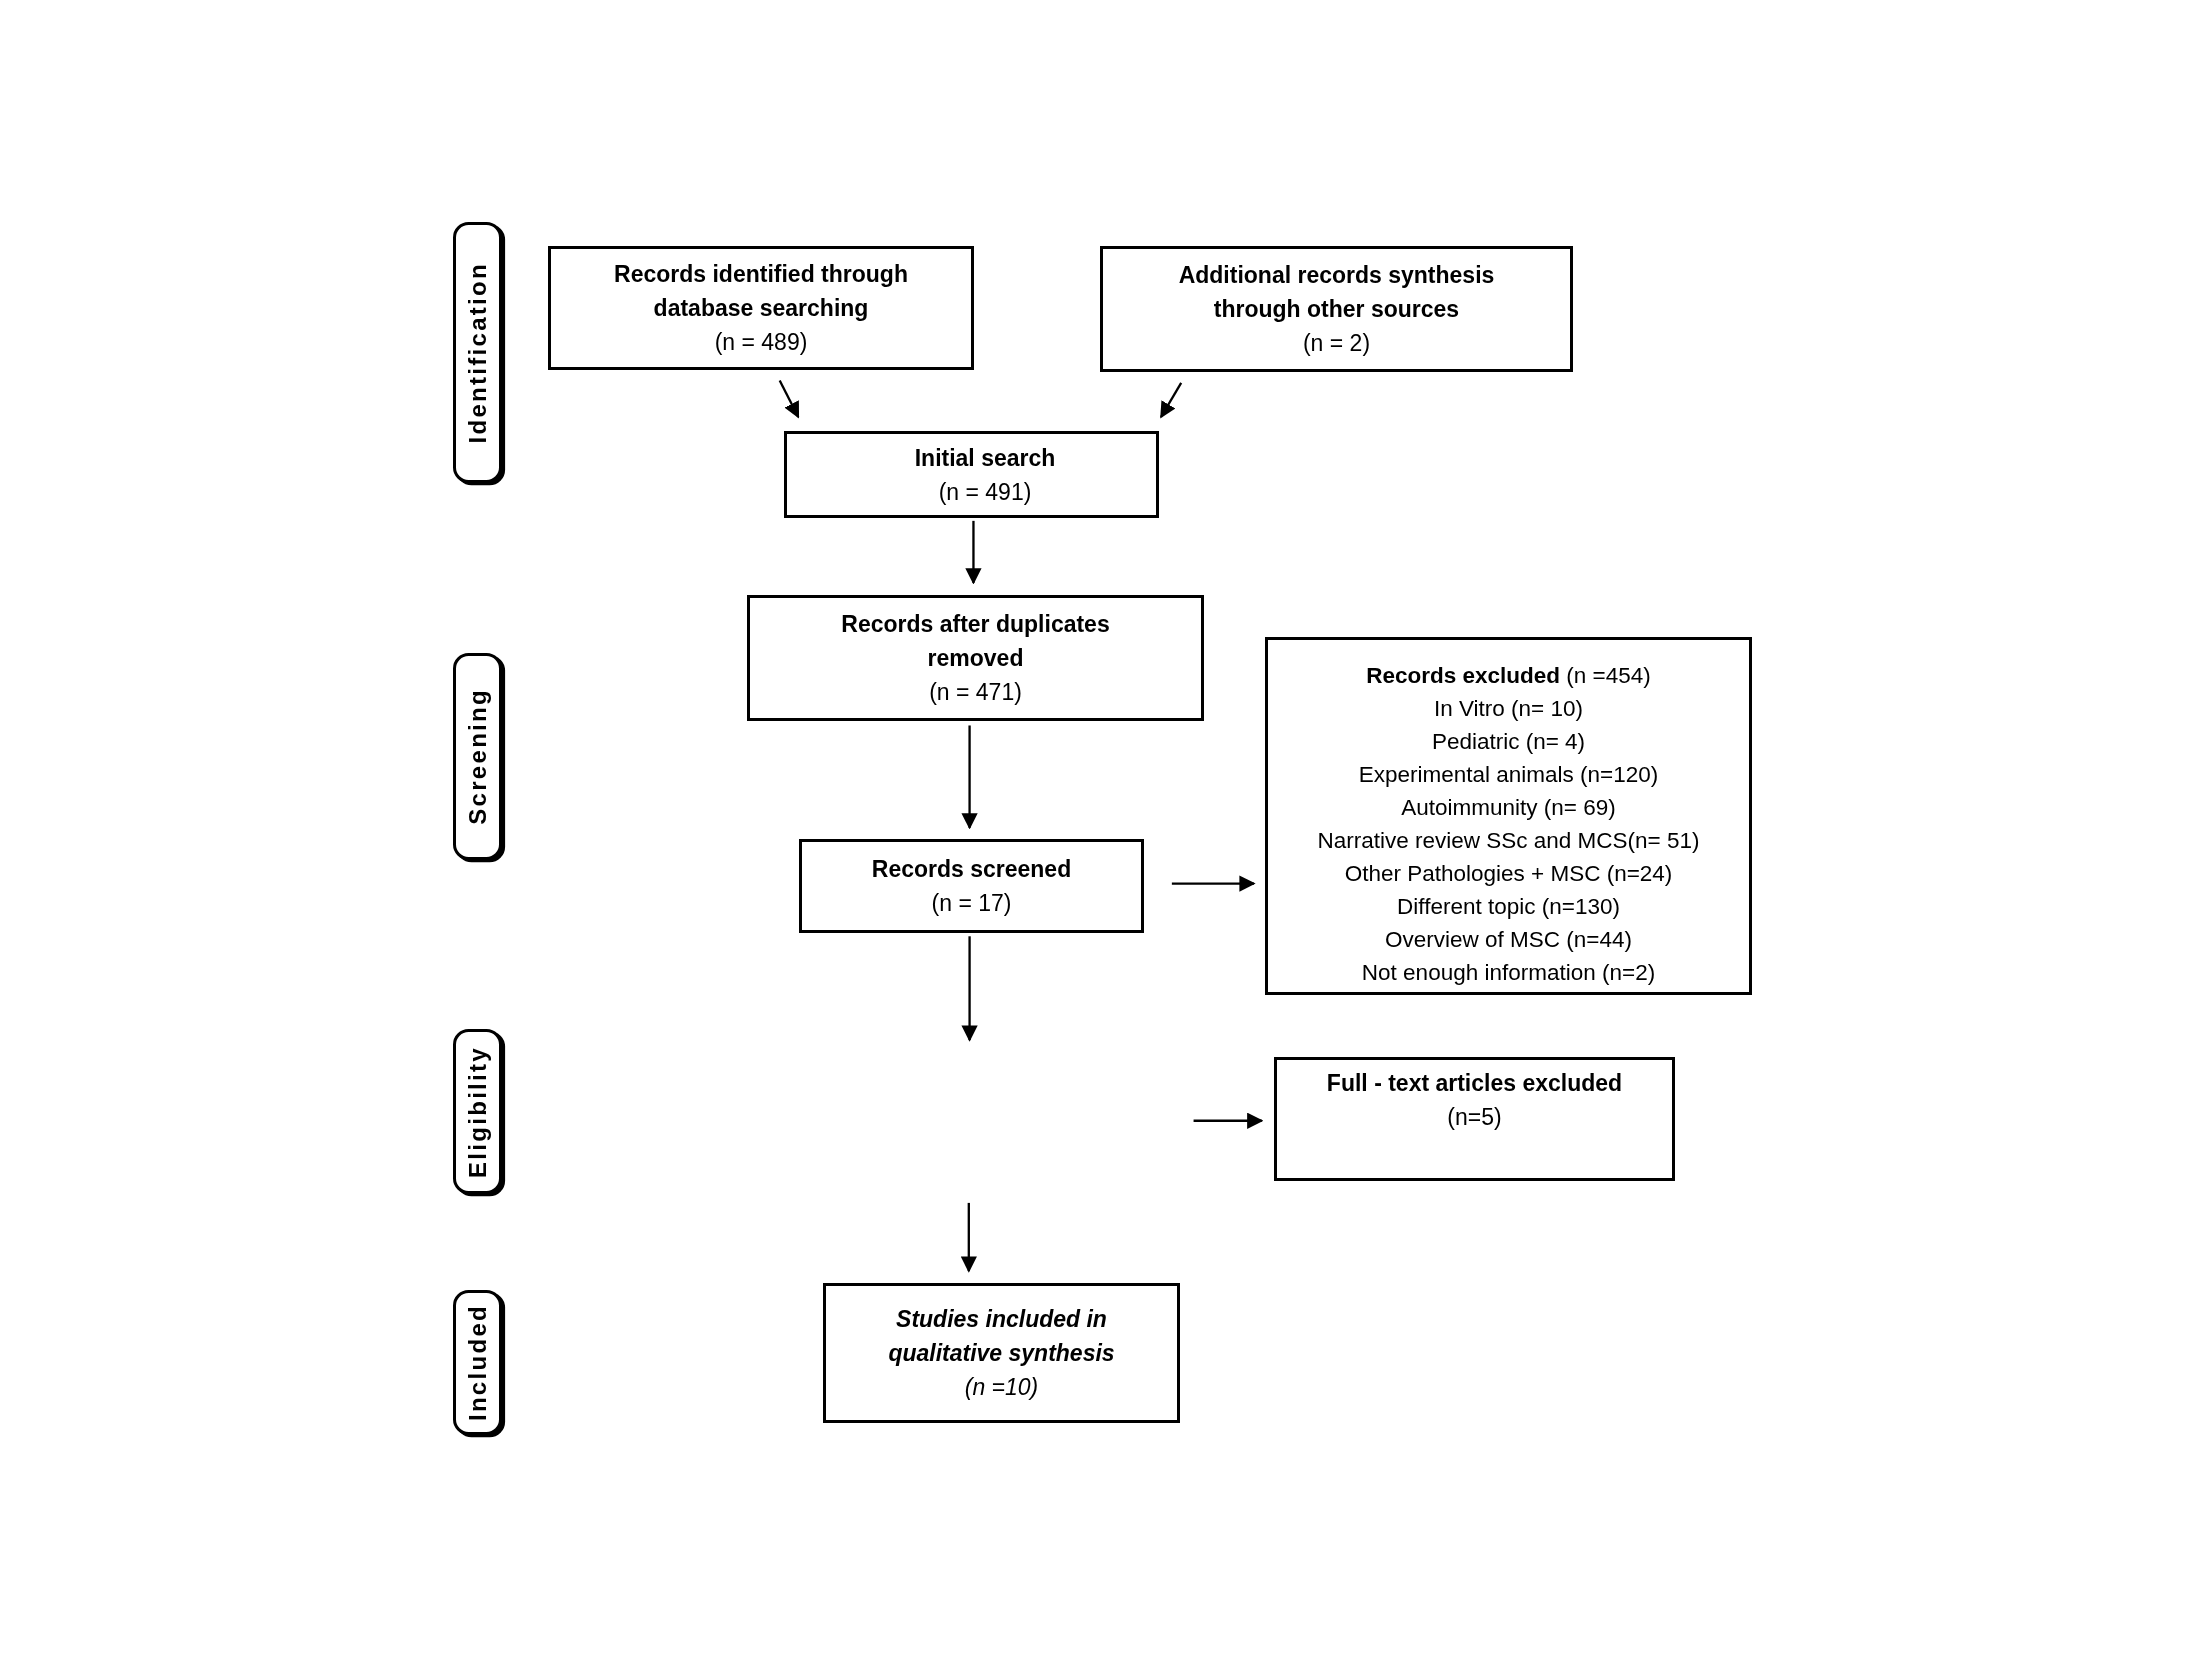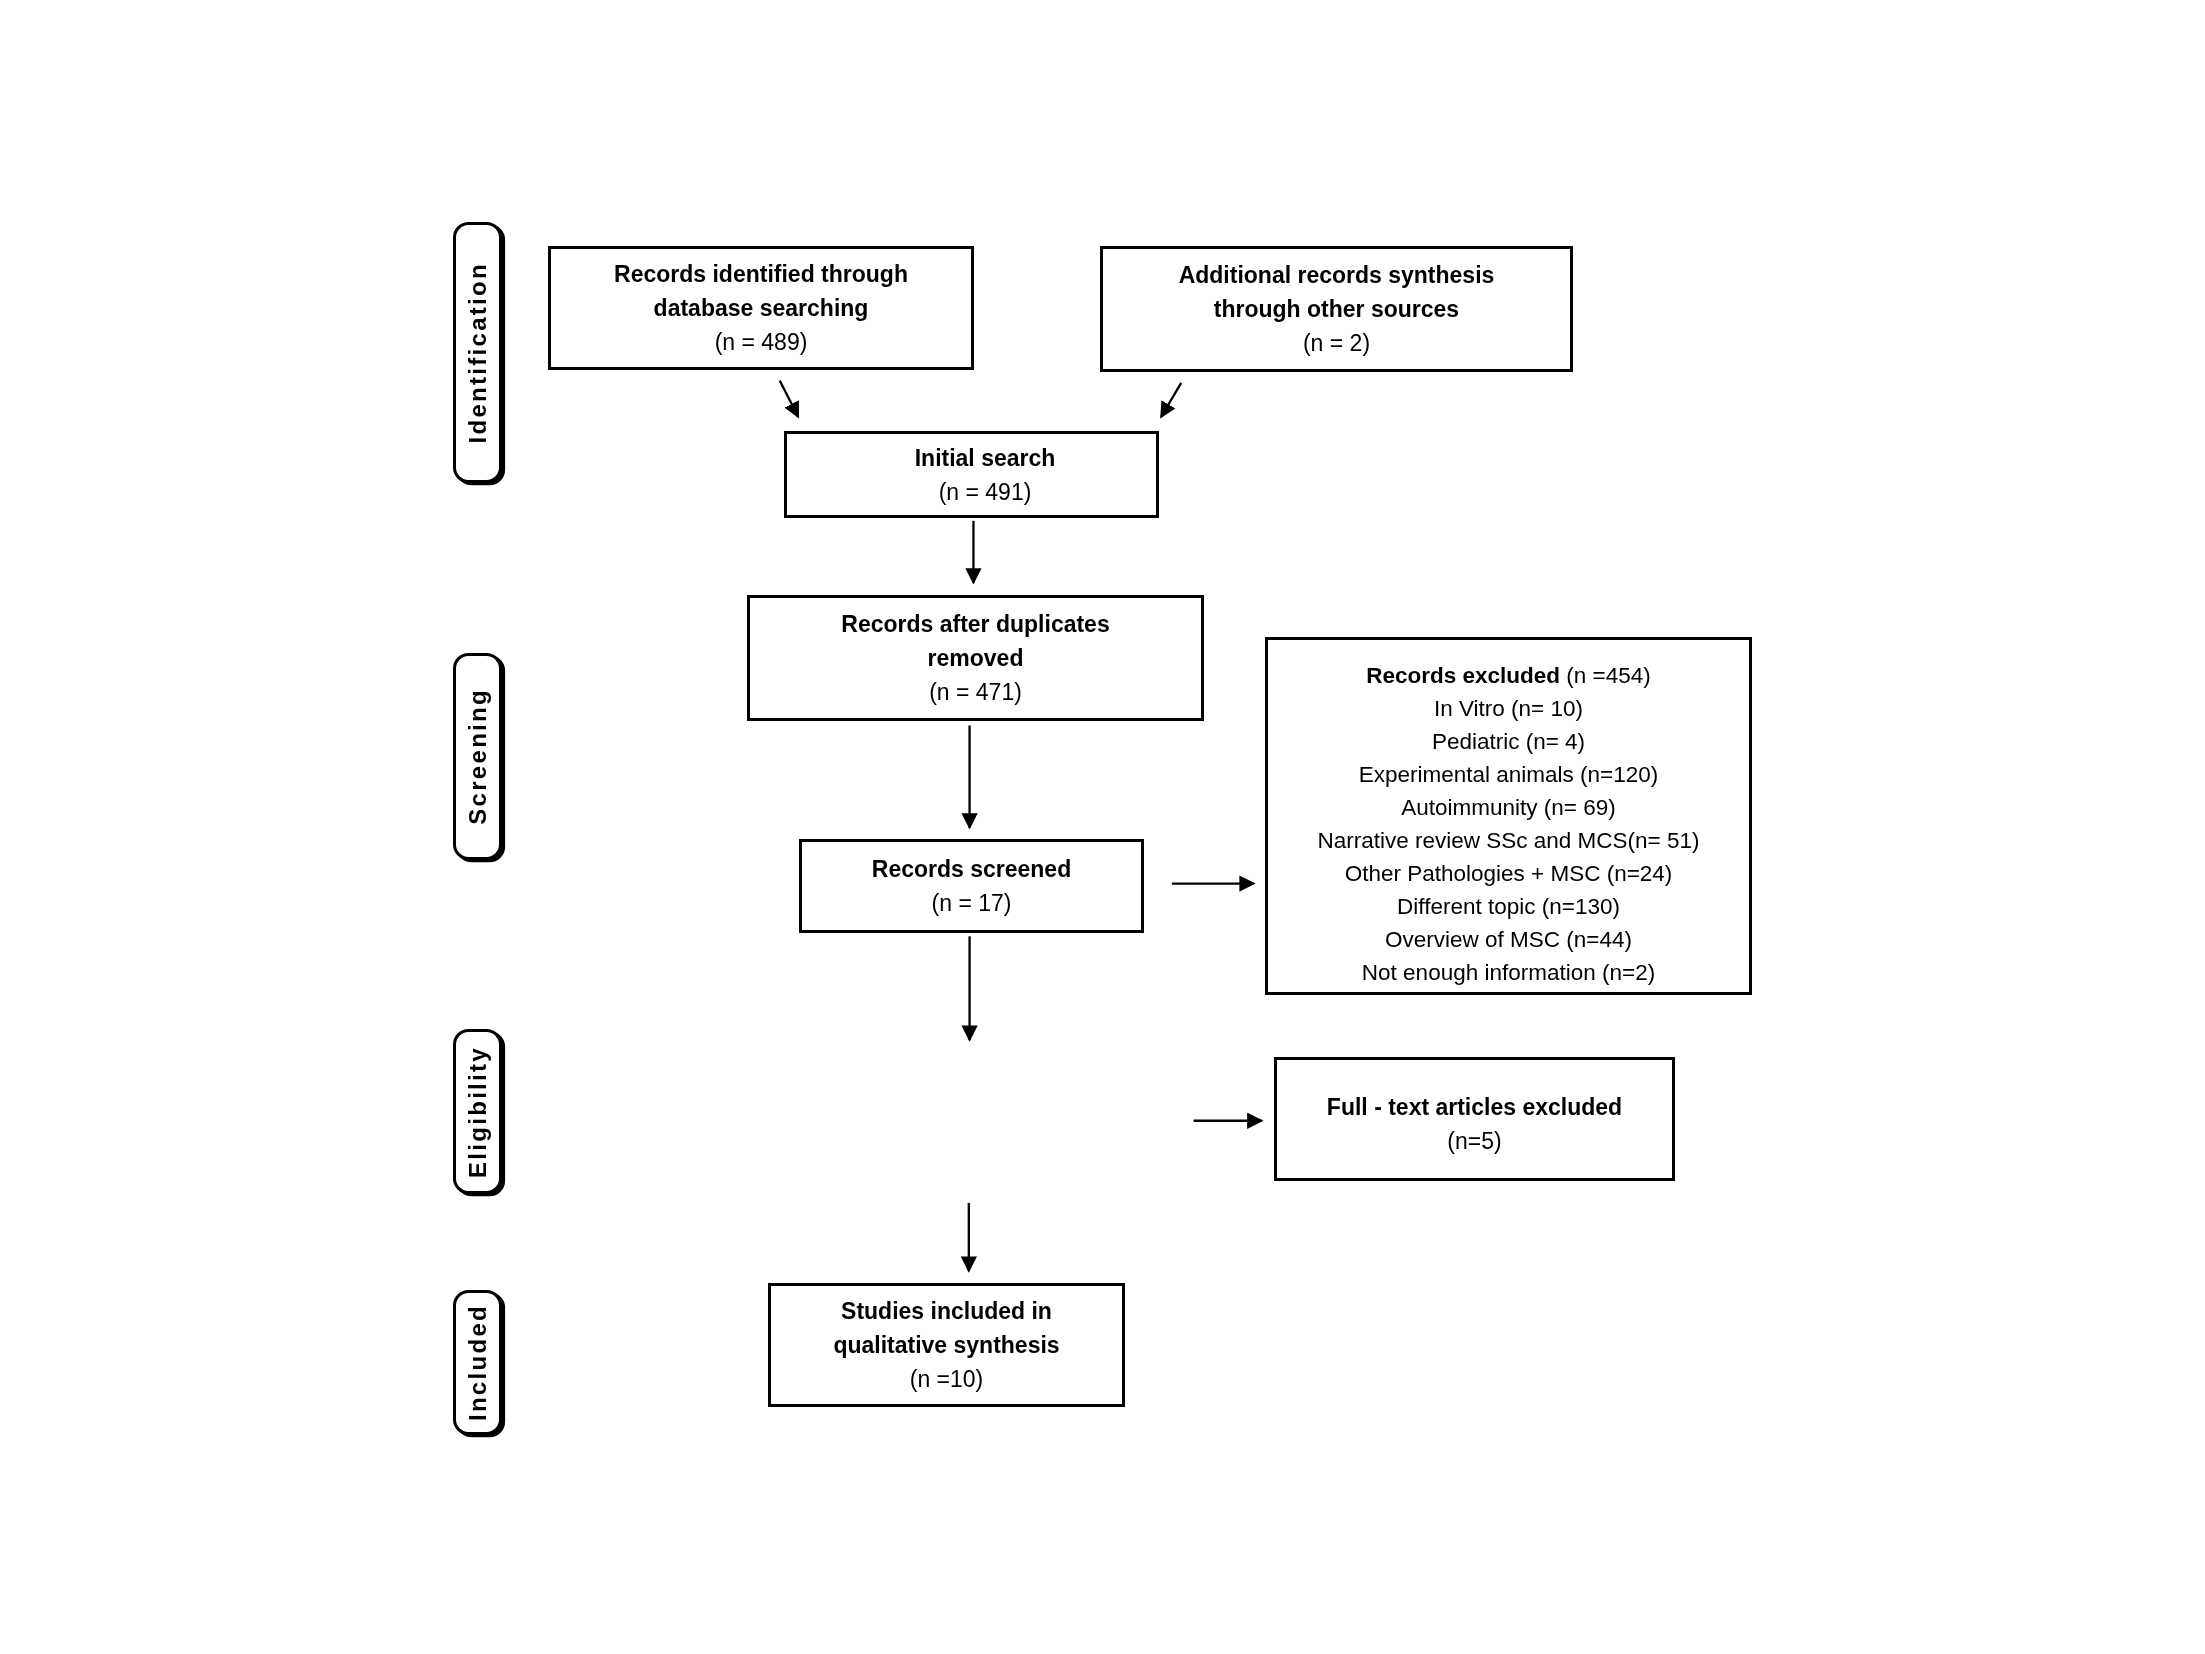--- a/index.html
+++ b/index.html
@@ -53,21 +53,21 @@
   }
   .box .count { font-weight: normal; }
   .box-excluded {
     justify-content: flex-start;
     padding-top: 18.6px;
     font-weight: normal;
     font-size: 22.5px;
     line-height: 33px;
   }
   .box-excluded .excl-title-bold { font-weight: bold; }
-  .box-h { justify-content: flex-start; padding-top: 30px; }
+  .box-h { justify-content: flex-start; padding-top: 6px; }
   .arrow-layer {
     position: absolute;
     left: 0; top: 0;
     width: 2205px;
     height: 1654px;
     pointer-events: none;
   }
 </style>
 </head>
 <body>
@@ -130,21 +130,21 @@
     <div>Records screened</div>
     <div class="count">(n = 17)</div>
   </div>
 
 
   <div class="box box-h" style="left:1274px; top:1057px; width:401px; height:124px;">
     <div>Full - text  articles excluded</div>
     <div class="count">(n=5)</div>
   </div>
 
-  <div class="box" style="left:768px; top:1283px; width:357px; height:124px;">
+  <div class="box" style="left:823px; top:1283px; width:357px; height:140px;font-style:italic;">
     <div>Studies included in</div>
     <div>qualitative synthesis</div>
     <div class="count">(n =10)</div>
   </div>
 
   <svg class="arrow-layer" viewBox="0 0 2845 2134">
     <defs>
       <marker id="arrowhead" viewBox="0 0 10 10" refX="9" refY="5" markerWidth="7" markerHeight="7" orient="auto-start-reverse">
         <path d="M0,0 L10,5 L0,10 z" fill="#000000"></path>
       </marker>

